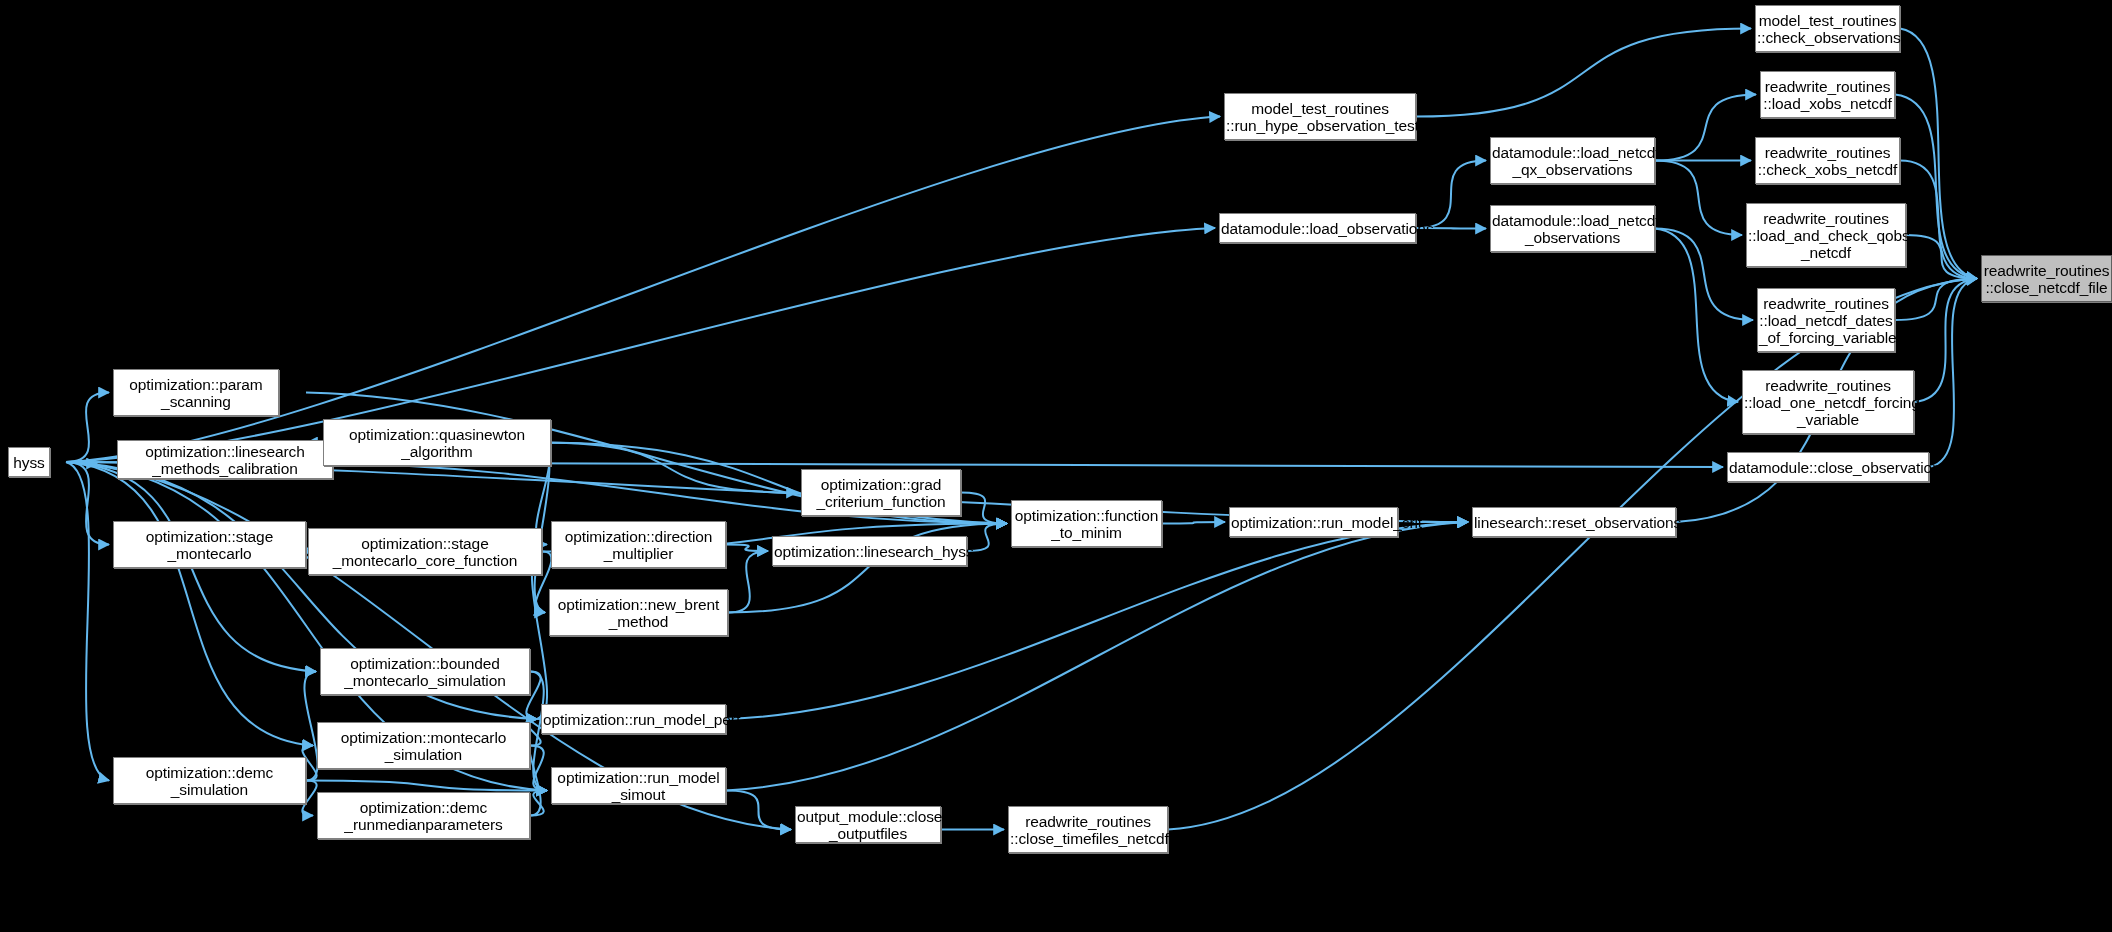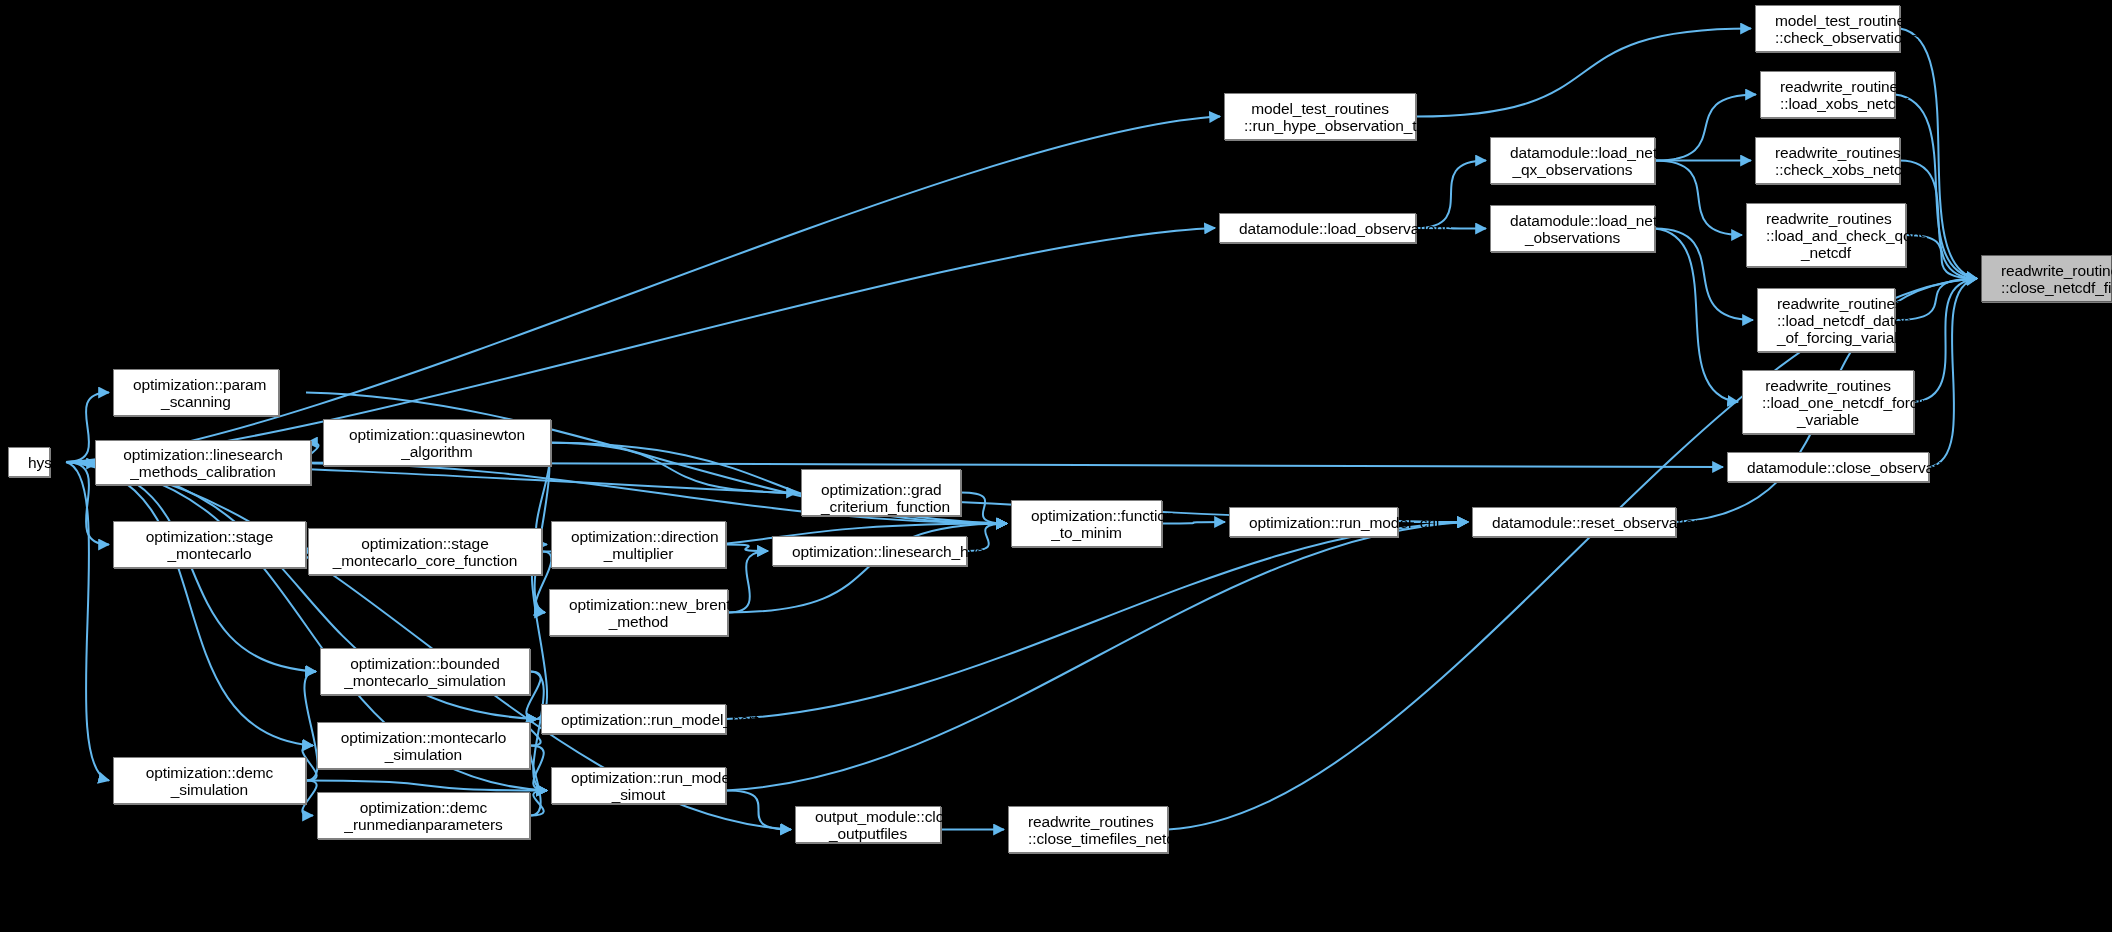--- a/index.html
+++ b/index.html
@@ -41,21 +41,21 @@
     letter-spacing: -0.1px;
     cursor: pointer;
   }
   .node.current {
     background: #bfbfbf;
     border: 1px solid #606060;
   }
   .node-label {
     display: block;
     width: 100%;
-    padding: 0 19px;
+    padding: 0 1px;
     box-sizing: border-box;
   }
 </style>
 </head>
 <body>
 
 <div id="graph-root">
   <svg id="edge-layer" viewBox="0 0 2112 932" xmlns="http://www.w3.org/2000/svg">
     <defs>
       <marker id="arrow" viewBox="0 0 10 10" refX="9" refY="5" markerWidth="6" markerHeight="6" orient="auto-start-reverse">
@@ -124,50 +124,50 @@
         <path d="M 1906 235 C 1975.05 235, 1907.95 278.5, 1977 278.5" fill="none" stroke="#63b8ee" stroke-width="2" marker-end="url(#arrow)"></path>
         <path d="M 1895 320 C 1970.1 320, 1901.9 278.5, 1977 278.5" fill="none" stroke="#63b8ee" stroke-width="2" marker-end="url(#arrow)"></path>
         <path d="M 1914 402 C 1978.65 396.4425, 1912.35 284.0575, 1977 278.5" fill="none" stroke="#63b8ee" stroke-width="2" marker-end="url(#arrow)"></path>
         <path d="M 1929 467 C 1985.4 458.5175, 1920.6 286.9825, 1977 278.5" fill="none" stroke="#63b8ee" stroke-width="2" marker-end="url(#arrow)"></path>
       </g>
   </svg>
   <div id="node-layer">
       <div class="node" style="left: 8px; top: 447px; width: 42px; height: 30px;"><span class="node-label">hyss</span></div>
       <div class="node" style="left: 113px; top: 369px; width: 166px; height: 47px;"><span class="node-label">optimization::param
 _scanning</span></div>
-      <div class="node" style="left: 95px; top: 440px; width: 216px; height: 45px;"><span class="node-label">optimization::linesearch
+      <div class="node" style="left: 117px; top: 440px; width: 216px; height: 39px;"><span class="node-label">optimization::linesearch
 _methods_calibration</span></div>
       <div class="node" style="left: 113px; top: 521px; width: 193px; height: 47px;"><span class="node-label">optimization::stage
 _montecarlo</span></div>
       <div class="node" style="left: 113px; top: 757px; width: 193px; height: 47px;"><span class="node-label">optimization::demc
 _simulation</span></div>
       <div class="node" style="left: 323px; top: 419px; width: 228px; height: 47px;"><span class="node-label">optimization::quasinewton
 _algorithm</span></div>
       <div class="node" style="left: 308px; top: 528px; width: 234px; height: 47px;"><span class="node-label">optimization::stage
 _montecarlo_core_function</span></div>
       <div class="node" style="left: 320px; top: 648px; width: 210px; height: 47px;"><span class="node-label">optimization::bounded
 _montecarlo_simulation</span></div>
       <div class="node" style="left: 317px; top: 722px; width: 213px; height: 47px;"><span class="node-label">optimization::montecarlo
 _simulation</span></div>
       <div class="node" style="left: 317px; top: 792px; width: 213px; height: 47px;"><span class="node-label">optimization::demc
 _runmedianparameters</span></div>
       <div class="node" style="left: 551px; top: 521px; width: 175px; height: 47px;"><span class="node-label">optimization::direction
 _multiplier</span></div>
       <div class="node" style="left: 549px; top: 589px; width: 179px; height: 47px; justify-content: center;"><span class="node-label">optimization::new_brent
 _method</span></div>
-      <div class="node" style="left: 801px; top: 469px; width: 160px; height: 47px; align-items: flex-end;"><span class="node-label">optimization::grad
+      <div class="node" style="left: 801px; top: 469px; width: 160px; height: 47px;"><span class="node-label">optimization::grad
 _criterium_function</span></div>
       <div class="node" style="left: 772px; top: 536px; width: 195px; height: 30px;"><span class="node-label">optimization::linesearch_hyss</span></div>
       <div class="node" style="left: 541px; top: 704px; width: 185px; height: 30px;"><span class="node-label">optimization::run_model_perf</span></div>
       <div class="node" style="left: 551px; top: 767px; width: 175px; height: 37px;"><span class="node-label">optimization::run_model
 _simout</span></div>
       <div class="node" style="left: 1011px; top: 500px; width: 151px; height: 47px;"><span class="node-label">optimization::function
 _to_minim</span></div>
       <div class="node" style="left: 1229px; top: 507px; width: 169px; height: 30px;"><span class="node-label">optimization::run_model_crit</span></div>
-      <div class="node" style="left: 1472px; top: 507px; width: 204px; height: 30px;"><span class="node-label">datamodule::reset_observations</span></div>
+      <div class="node" style="left: 1472px; top: 507px; width: 204px; height: 30px;"><span class="node-label">linesearch::reset_observations</span></div>
       <div class="node" style="left: 795px; top: 806px; width: 146px; height: 37px;"><span class="node-label">output_module::close
 _outputfiles</span></div>
       <div class="node" style="left: 1008px; top: 806px; width: 160px; height: 47px;"><span class="node-label">readwrite_routines
 ::close_timefiles_netcdf</span></div>
       <div class="node" style="left: 1224px; top: 93px; width: 192px; height: 47px;"><span class="node-label">model_test_routines
 ::run_hype_observation_tests</span></div>
       <div class="node" style="left: 1219px; top: 213px; width: 197px; height: 30px;"><span class="node-label">datamodule::load_observations</span></div>
       <div class="node" style="left: 1490px; top: 137px; width: 165px; height: 47px;"><span class="node-label">datamodule::load_netcdf
 _qx_observations</span></div>
       <div class="node" style="left: 1490px; top: 205px; width: 165px; height: 47px;"><span class="node-label">datamodule::load_netcdf

